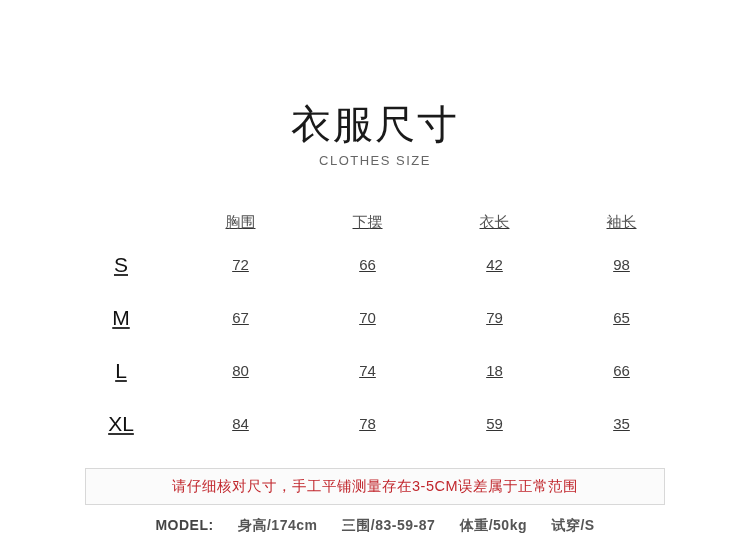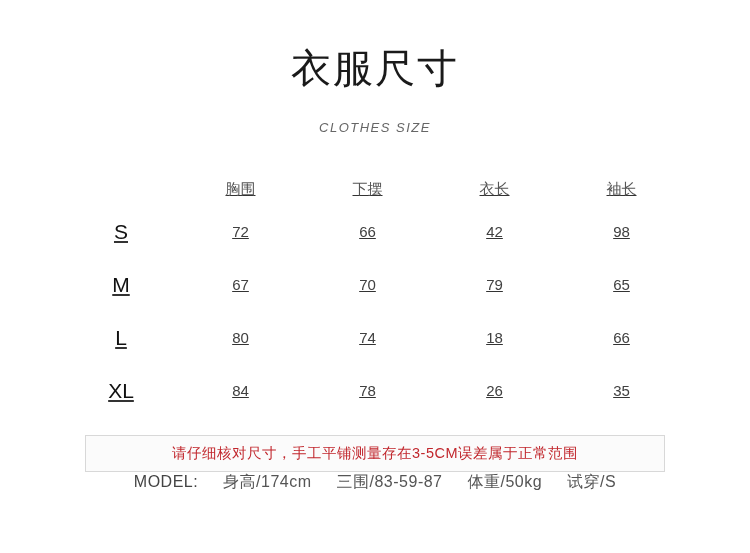--- a/index.html
+++ b/index.html
@@ -18,31 +18,30 @@
     position: relative;
     width: 750px;
     height: 553px;
     box-sizing: border-box;
   }
   .title {
     text-align: center;
     font-size: 40px;
     color: #1a1a1a;
     letter-spacing: 2px;
-    margin-top: 44px;
+    margin-top: 100px;
     font-weight: 400;
     line-height: 1.2;
   }
   .subtitle {
     text-align: center;
     font-size: 13px;
     color: #666666;
     letter-spacing: 1.5px;
-    margin-top: 28px;
-    font-style: italic;
+    margin-top: 5px;
   }
   .size-table {
     margin: 44px auto 0 auto;
     width: 620px;
     border-collapse: collapse;
     text-decoration: underline;
   }
   .size-table th {
     font-weight: 400;
     font-size: 15px;
@@ -60,36 +59,37 @@
     height: 51px;
     vertical-align: middle;
   }
   .size-table td.rowlabel {
     font-size: 21px;
     color: #111111;
     font-weight: 500;
     width: 110px;
   }
   .notice {
-    margin: 18px auto 0 auto;
+    margin: 18px auto 12px auto;
     width: 580px;
     border: 1px solid #d8d8d8;
     background: #fbfbfb;
     text-align: center;
     font-size: 14.5px;
     color: #c1272d;
     padding: 8px 6px;
     letter-spacing: 0.5px;
     box-sizing: border-box;
   }
   .model-line {
     text-align: center;
-    font-size: 16px;
+    font-size: 14px;
     color: #555555;
     letter-spacing: 0.5px;
+    font-weight: bold;
   }
   .model-line span {
     margin: 0 10px;
   }
   .model-label {
     color: #444444;
   }
 </style>
 </head>
 <body>
@@ -128,21 +128,21 @@
         <td class="rowlabel">L</td>
         <td>80</td>
         <td>74</td>
         <td>18</td>
         <td>66</td>
       </tr>
       <tr>
         <td class="rowlabel">XL</td>
         <td>84</td>
         <td>78</td>
-        <td>26</td>
+        <td>59</td>
         <td>35</td>
       </tr>
     </tbody>
   </table>
 
   <div class="notice">请仔细核对尺寸，手工平铺测量存在3-5CM误差属于正常范围</div>
 
   <div class="model-line">
     <span class="model-label">MODEL:</span>
     <span>身高/174cm</span>

